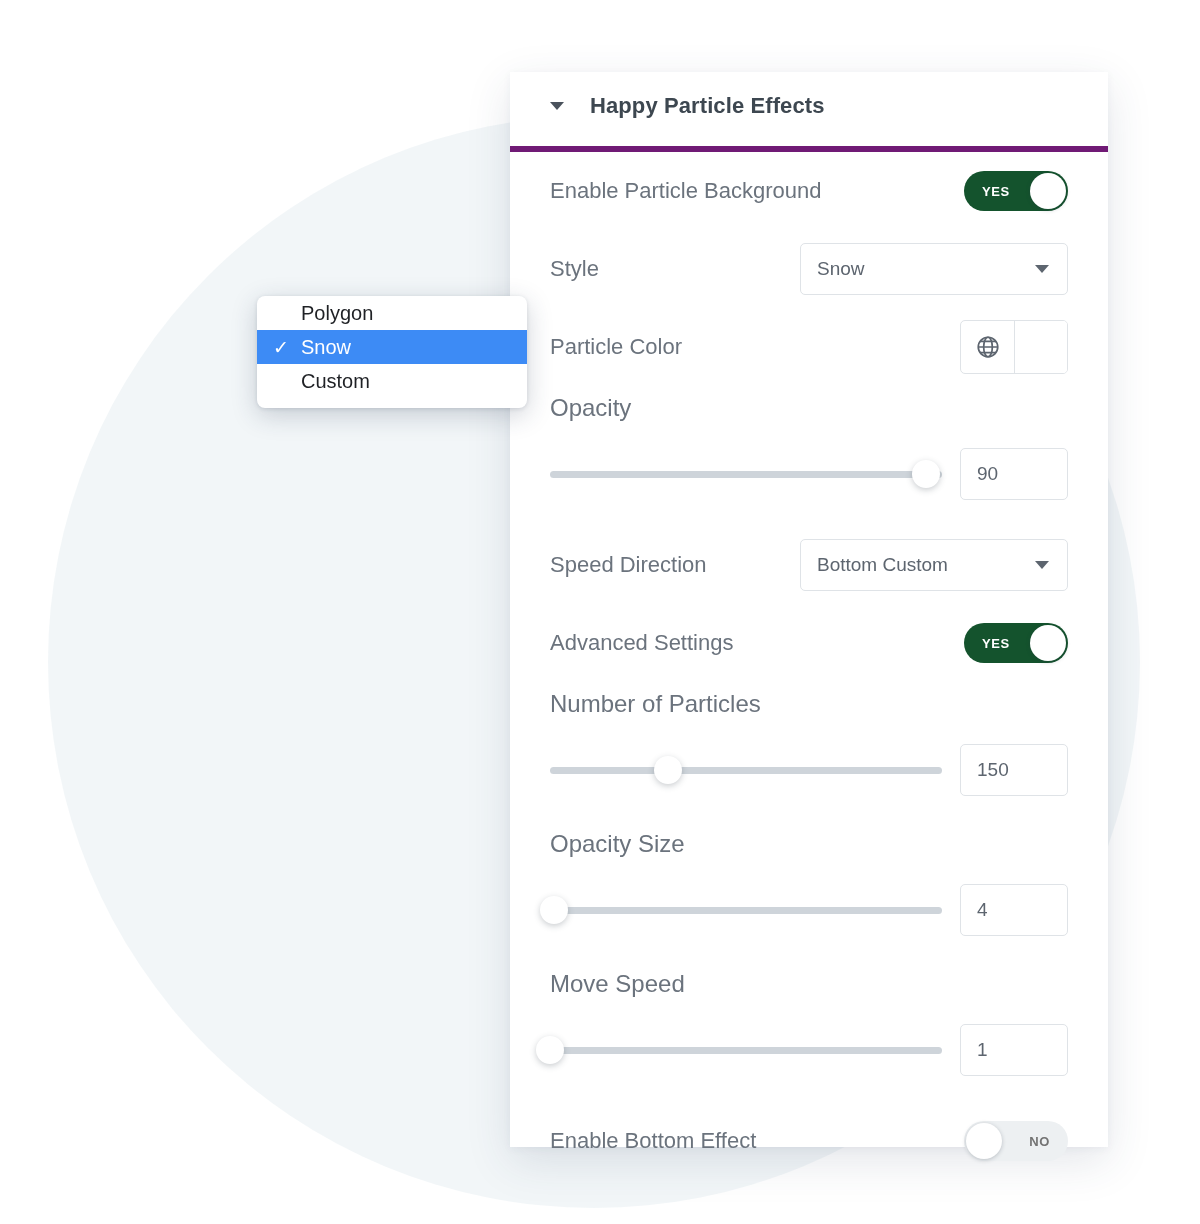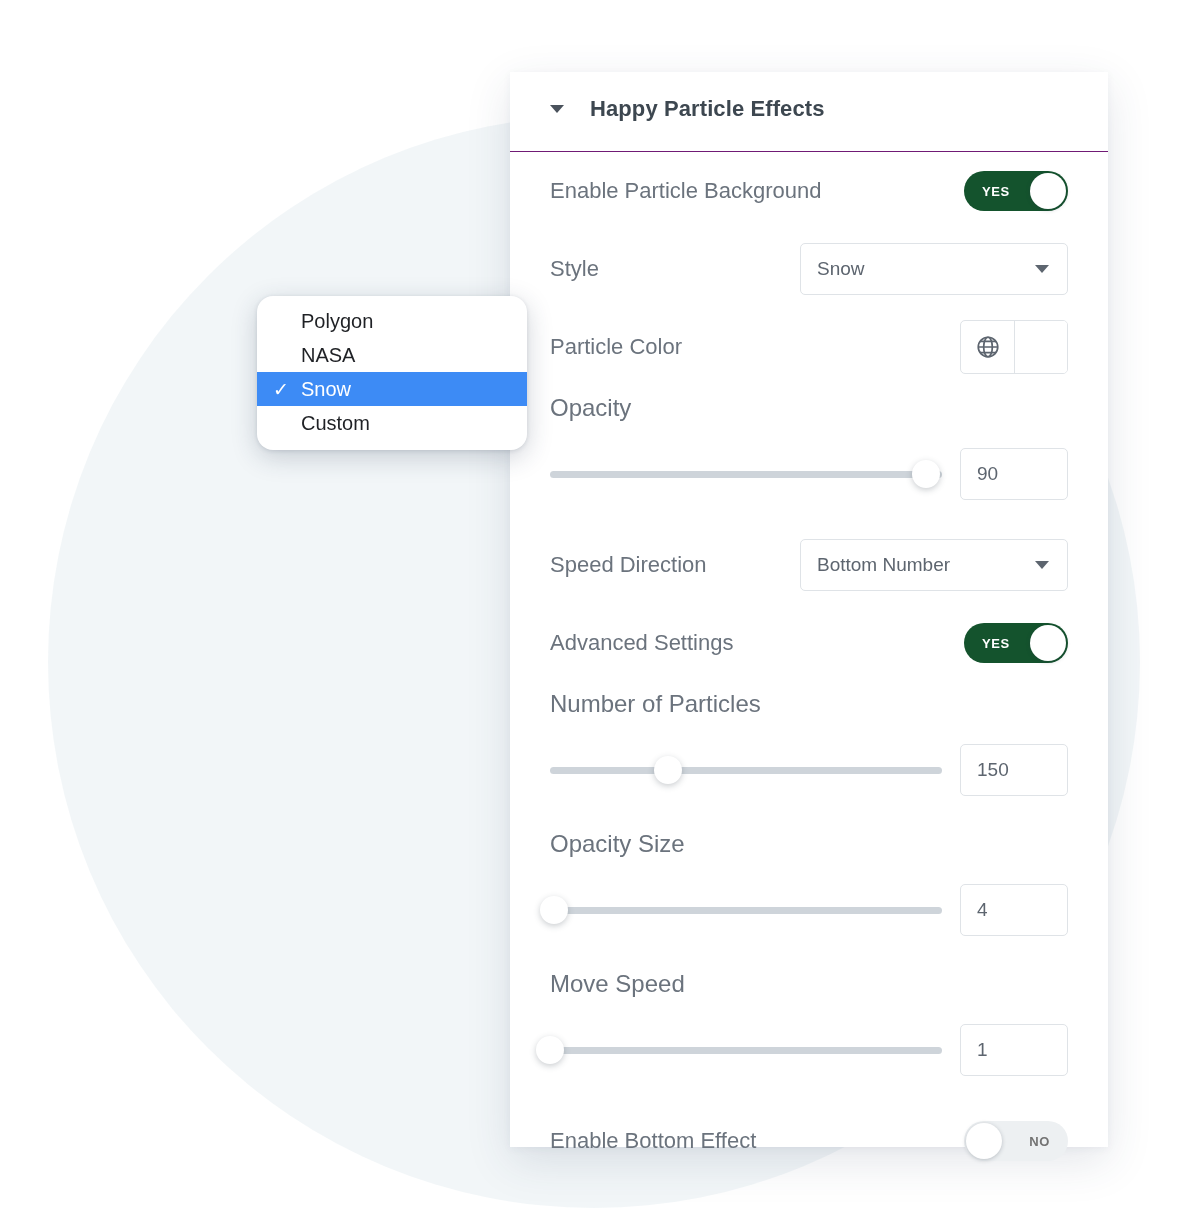--- a/index.html
+++ b/index.html
@@ -37,21 +37,21 @@
     background: #ffffff;
     box-shadow: 0 14px 42px rgba(45,65,95,.13), 0 2px 8px rgba(45,65,95,.05);
   }
 
   
   .panel-header {
     height: 80px;
     display: flex;
     align-items: center;
     padding: 0 0 6px 40px;
-    border-bottom: 1px solid #701a75;
+    border-bottom: 6px solid #701a75;
     box-sizing: border-box;
   }
   .caret-down {
     width: 0; height: 0;
     border-left: 7px solid transparent;
     border-right: 7px solid transparent;
     border-top: 8px solid #4a525c;
     margin-right: 26px;
     flex: none;
   }
@@ -222,23 +222,23 @@
     background: #ffffff;
   }
 
   
   #dropdown {
     position: absolute;
     left: 257px;
     top: 296px;
     width: 270px;
     background: #ffffff;
-    border-radius: 16px;
+    border-radius: 8px;
     box-shadow: 0 7px 26px rgba(40,55,80,.22), 0 1px 4px rgba(40,55,80,.14);
-    padding: 8px 0 10px 0;
+    padding: 0 0 10px 0;
     box-sizing: border-box;
   }
   .dd-item {
     height: 34px;
     display: flex;
     align-items: center;
     padding-left: 16px;
     font-size: 20px;
     color: #1f2125;
     box-sizing: border-box;
@@ -310,21 +310,21 @@
           <div class="slider-track"></div>
           <div class="slider-thumb" style="left:96%"></div>
         </div>
         <div class="num-box">90</div>
       </div>
     </div>
 
     <div class="row">
       <span class="row-label">Speed Direction</span>
       <div class="select-box">
-        <span class="select-value">Bottom Number</span>
+        <span class="select-value">Bottom Custom</span>
         <span class="select-caret"></span>
       </div>
     </div>
 
     <div class="row">
       <span class="row-label">Advanced Settings</span>
       <div class="toggle on">
         <span class="toggle-text">YES</span>
         <span class="toggle-knob"></span>
       </div>
@@ -372,24 +372,20 @@
     </div>
 
   </div>
 </div>
 
 <div id="dropdown">
   <div class="dd-item">
     <span class="dd-check blank"></span>
     <span class="dd-label">Polygon</span>
   </div>
-  <div class="dd-item">
-    <span class="dd-check blank"></span>
-    <span class="dd-label">NASA</span>
-  </div>
   <div class="dd-item selected">
     <span class="dd-check">✓</span>
     <span class="dd-label">Snow</span>
   </div>
   <div class="dd-item">
     <span class="dd-check blank"></span>
     <span class="dd-label">Custom</span>
   </div>
 </div>
 

